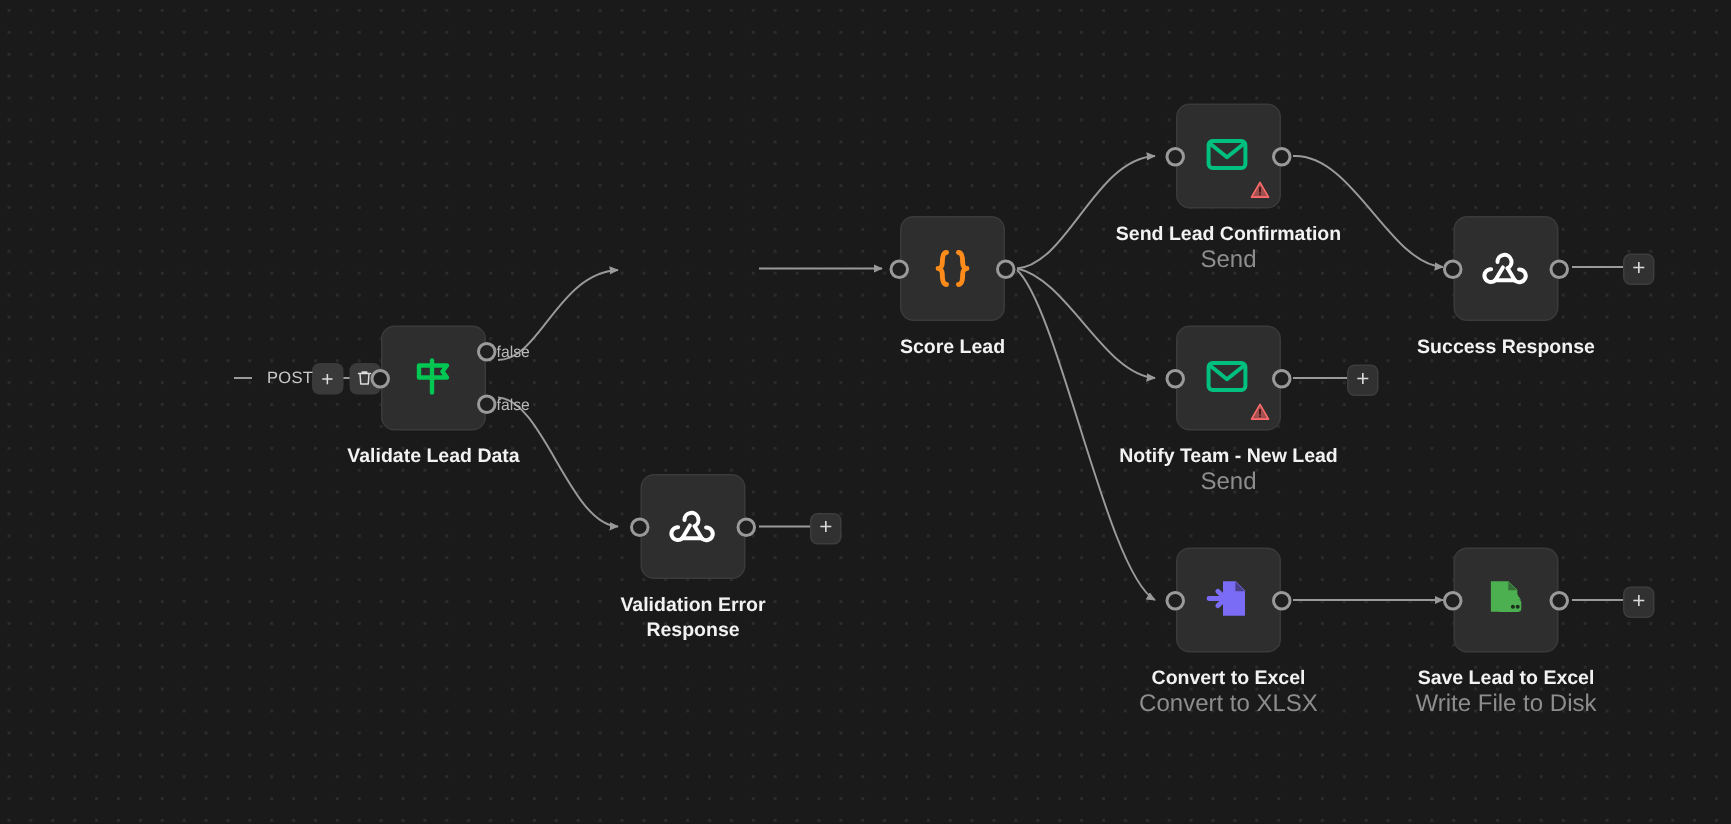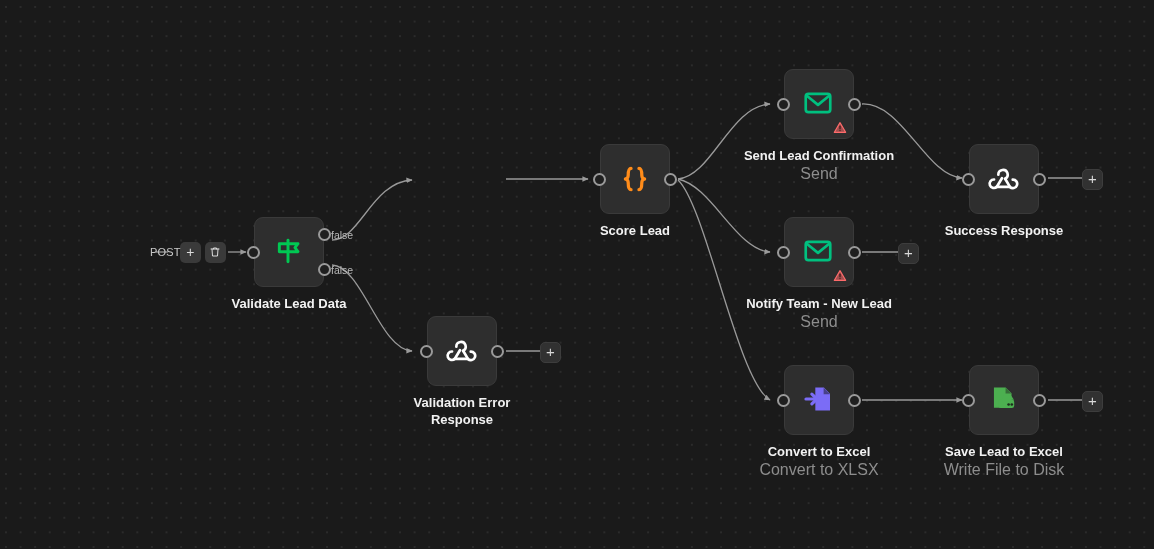--- a/index.html
+++ b/index.html
@@ -209,21 +209,21 @@
       <path d="M862,400 L962,400" marker-end="url(#ah)"></path>
 
       <path d="M506,351 L540,351"></path>
       <path d="M862,252 L898,252"></path>
       <path d="M1048,178 L1082,178"></path>
       <path d="M1048,400 L1082,400"></path>
     </g>
   </svg>
 
 
-  <div class="conn-toolbar" style="left:150px; top:241px;">
+  <div class="conn-toolbar" style="left:178px; top:241px;">
     <span class="conn-method">POST</span>
     <div class="tb-btn">
       <span>+</span>
     </div>
     <div class="tb-btn trash">
       <svg viewBox="0 0 24 24" width="12" height="12" fill="none" stroke="#dcdcdc" stroke-width="2" stroke-linecap="round" stroke-linejoin="round">
         <path d="M4 6h16M9 6V4h6v2M6 6l1 14h10l1-14"></path>
       </svg>
     </div>
   </div>

